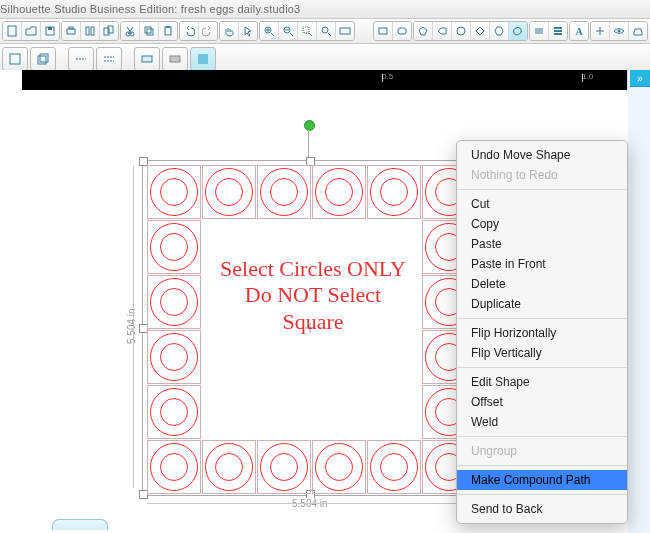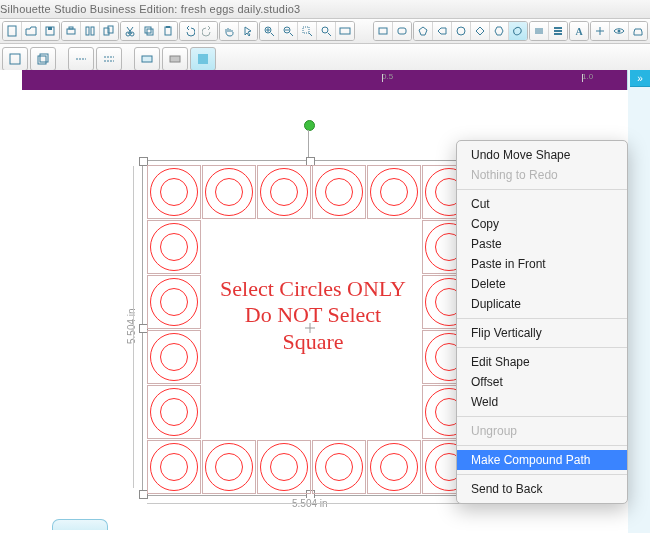--- a/index.html
+++ b/index.html
@@ -9,21 +9,21 @@
   .tb-btn{width:18px;height:18px;display:flex;align-items:center;justify-content:center;border-right:1px solid #d6d6d6;color:#3b7d9b;background:linear-gradient(#fff,#f1f1f1)}
   .tb-btn:last-child{border-right:none}
   .tb-btn.sel{background:linear-gradient(#d9f3fb,#b9e7f4);color:#2b6f8c}
   .tb-btn.dim{color:#9aa}
   .tb-spacer{flex:1}
   svg{display:block}
   .secondary-bar{height:26px;display:flex;align-items:center;gap:2px;padding:2px 2px;background:linear-gradient(#fdfdfd,#ececec);border-bottom:1px solid #c8c8c8}
   .sec-btn{width:24px;height:22px;border:1px solid #b9b9b9;border-radius:3px;background:linear-gradient(#fff,#eee);display:flex;align-items:center;justify-content:center;color:#3b7d9b}
   .sec-btn.sel{background:linear-gradient(#d9f3fb,#b9e7f4)}
   .workspace{position:absolute;top:70px;left:0;right:0;bottom:0;background:#fff}
-  .ruler-h{position:absolute;top:0;left:22px;right:22px;height:20px;background:#701a75;border-bottom:4px solid #15803d;font-size:8px;color:#8a8a8a}
+  .ruler-h{position:absolute;top:0;left:22px;right:22px;height:20px;background:#000000;border-bottom:4px solid #15803d;font-size:8px;color:#8a8a8a}
   .ruler-v{position:absolute;top:20px;left:0;width:22px;bottom:0;background:#fff;border-right:1px solid #d0d0d0}
   .right-strip{position:absolute;top:0;right:0;bottom:0;width:22px;background:#eaf6fb;border-left:1px solid #bcdfeb}
   .right-strip .arrow{position:absolute;top:0;right:0;width:20px;height:16px;background:#27b5e2;color:#fff;display:flex;align-items:center;justify-content:center;font-size:10px;border-bottom:1px solid #1e9cc6}
   .canvas{position:absolute;top:20px;left:22px;right:22px;bottom:0;overflow:hidden;background:#fff}
   .tick{position:absolute;top:8px;width:1px;height:4px;background:#cfcfcf}
   .tick.big{top:4px;height:8px}
   .tlabel{position:absolute;top:2px;font-size:8px;color:#999}
   .selection{position:absolute;border:1px solid #a8a8a8}
   .handle{position:absolute;width:7px;height:7px;background:#fff;border:1px solid #8c8c8c}
   .rot-handle{position:absolute;width:9px;height:9px;border-radius:50%;background:#3fbf3f;border:1px solid #2a8f2a}
@@ -31,21 +31,21 @@
   .circle-unit{position:absolute;width:52px;height:52px;border:1px solid #d0b0b0}
   .circle-unit::before,.circle-unit::after{content:"";position:absolute;border:1px solid #ff3030;border-radius:50%}
   .circle-unit::before{inset:2px}
   .circle-unit::after{inset:12px}
   .dim-label{position:absolute;color:#9a9a9a;font-size:10px;background:#fff;padding:0 4px}
   .dim-label.v{transform:rotate(-90deg);transform-origin:left top}
   .annot{position:absolute;font-family:"Comic Sans MS","Marker Felt",cursive;color:#e33535;font-size:22px;text-align:center;line-height:1.2}
   .ctx-menu{position:absolute;width:170px;background:#f6f6f6;border:1px solid #b8b8b8;border-radius:5px;box-shadow:0 6px 20px rgba(0,0,0,.25);padding:4px 0;font-size:12px;color:#222}
   .ctx-item{padding:3px 14px;white-space:nowrap}
   .ctx-item.disabled{color:#b4b4b4}
-  .ctx-item.hl{background:#3a84ff;color:#ffffff}
+  .ctx-item.hl{background:#3a84ff;color:#000000}
   .ctx-sep{height:1px;background:#d8d8d8;margin:4px 0}
   .bottom-tab{position:absolute;left:30px;bottom:3px;width:54px;height:10px;border:1px solid #8bc9e0;border-bottom:none;border-radius:7px 7px 0 0;background:linear-gradient(#e9f7fc,#d6f0f8)}
 </style>
 </head>
 <body>
 
 <div class="titlebar">Silhouette Studio Business Edition: fresh eggs daily.studio3</div>
 
 <div class="toolbar">
   <div class="tb-group">
@@ -342,41 +342,42 @@
       <div class="circle-unit" style="left:279px;top:114px"></div>
       <div class="circle-unit" style="left:279px;top:169px"></div>
       <div class="circle-unit" style="left:279px;top:224px"></div>
     </div>
 
     <div class="dim-label" style="left:266px;top:408px">5.504 in</div>
     <div style="position:absolute;left:125px;top:413px;width:320px;height:1px;border-top:1px solid #c8c8c8"></div>
     <div class="dim-label v" style="left:104px;top:258px">5.504 in</div>
     <div style="position:absolute;left:111px;top:76px;width:1px;height:322px;border-left:1px solid #c8c8c8"></div>
 
-    <div class="annot" style="left:186px;top:186px;width:210px">
+    <div class="annot" style="left:186px;top:166px;width:210px">
       <div>Select Circles ONLY</div>
       <div>Do NOT Select</div>
       <div>Square</div>
     </div>
 
     <div class="bottom-tab"></div>
   </div>
 </div>
 
 <div class="ctx-menu" style="left:456px;top:140px">
   <div class="ctx-item">Undo Move Shape</div>
   <div class="ctx-item disabled">Nothing to Redo</div>
   <div class="ctx-sep"></div>
   <div class="ctx-item">Cut</div>
   <div class="ctx-item">Copy</div>
   <div class="ctx-item">Paste</div>
   <div class="ctx-item">Paste in Front</div>
   <div class="ctx-item">Delete</div>
   <div class="ctx-item">Duplicate</div>
   <div class="ctx-sep"></div>
+  <div class="ctx-item">Flip Horizontally</div>
   <div class="ctx-item">Flip Vertically</div>
   <div class="ctx-sep"></div>
   <div class="ctx-item">Edit Shape</div>
   <div class="ctx-item">Offset</div>
   <div class="ctx-item">Weld</div>
   <div class="ctx-sep"></div>
   <div class="ctx-item disabled">Ungroup</div>
   <div class="ctx-sep"></div>
   <div class="ctx-item hl">Make Compound Path</div>
   <div class="ctx-sep"></div>

